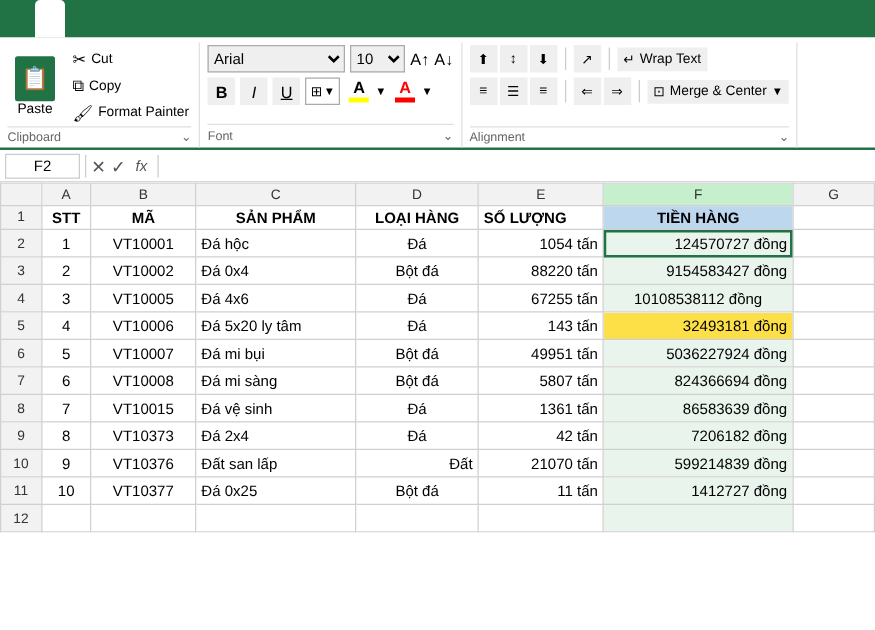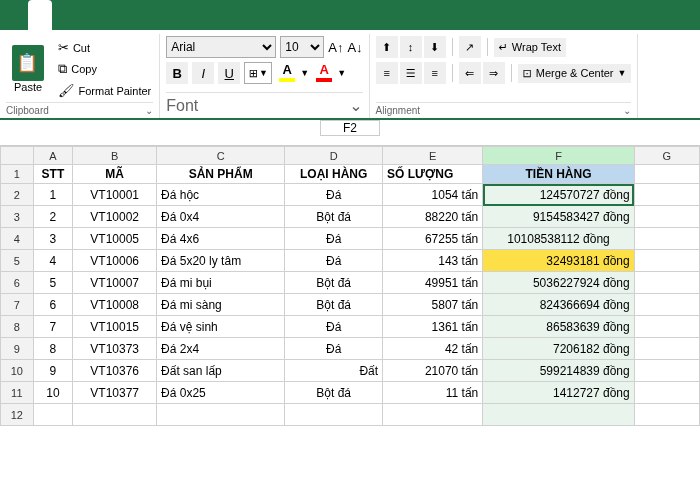--- a/index.html
+++ b/index.html
@@ -24,21 +24,21 @@
     .font-btn.underline { text-decoration: underline; }
     .border-btn { width: 28px; height: 22px; border: 1px solid #aaa; display: flex; align-items: center; justify-content: center; font-size: 11px; cursor: pointer; gap: 1px; }
     .color-btn { display: flex; flex-direction: column; align-items: center; height: 22px; cursor: pointer; width: 22px; }
     .color-btn-text { font-size: 13px; font-weight: bold; line-height: 1.2; }
     .color-bar { height: 4px; width: 16px; }
     .align-btn { width: 22px; height: 22px; border: 1px solid transparent; display: flex; align-items: center; justify-content: center; cursor: pointer; font-size: 11px; }
     .wrap-btn { display: flex; align-items: center; gap: 4px; font-size: 11px; padding: 2px 4px; cursor: pointer; border: 1px solid transparent; white-space: nowrap; }
     .merge-btn { display: flex; align-items: center; gap: 4px; font-size: 11px; padding: 2px 4px; cursor: pointer; border: 1px solid transparent; white-space: nowrap; }
 
     
-    .formula-bar { display: flex; align-items: center; height: 26px; border-bottom: 1px solid #ccc; padding: 0 4px; gap: 4px; background: #fff; flex-direction: column; }
+    .formula-bar { display: flex; align-items: center; height: 26px; border-bottom: 1px solid #ccc; padding: 0 4px; gap: 4px; background: #fff; }
     .cell-ref { width: 60px; height: 20px; border: 1px solid #ccc; text-align: center; font-size: 12px; padding: 0 4px; }
     .formula-divider { width: 1px; height: 18px; background: #ccc; }
     .formula-icon { font-size: 14px; cursor: pointer; color: #555; }
     .formula-input { flex: 1; height: 20px; border: none; outline: none; font-size: 12px; padding: 0 4px; }
     .fx-label { font-size: 12px; color: #555; font-style: italic; padding: 0 4px; }
 
     
     .spreadsheet-container { overflow: hidden; background: #fff; }
     table { border-collapse: collapse; width: 100%; table-layout: fixed; }
     th, td { border: 1px solid #d0d0d0; font-size: 12px; padding: 2px 4px; white-space: nowrap; overflow: hidden; }
@@ -129,21 +129,21 @@
         </div>
         <div style="display:flex; align-items:center; gap:2px;">
           <div class="color-btn">
             <span class="color-btn-text" style="color:#ff0000;">A</span>
             <div class="color-bar" style="background:#ff0000;"></div>
           </div>
           <span style="font-size:9px;">▼</span>
         </div>
       </div>
     </div>
-    <div style="font-size:16px; color:#666; text-align:center; border-top:1px solid #e0e0e0; padding:3px 0; display:flex; align-items:center; justify-content:space-between;">
+    <div style="font-size:10px; color:#666; text-align:center; border-top:1px solid #e0e0e0; padding:3px 0; display:flex; align-items:center; justify-content:space-between;">
       <span>Font</span>
       <span style="cursor:pointer;">⌄</span>
     </div>
   </div>
 
   <div style="display:flex; flex-direction:column; padding:2px 6px 0 6px; border-right:1px solid #e0e0e0; min-width:200px;">
     <div style="flex:1;">
       <div style="display:flex; gap:2px; margin-bottom:4px; align-items:center;">
         <button class="align-btn">⬆</button>
         <button class="align-btn">↕</button>
@@ -179,21 +179,20 @@
 
 </div>
 
 <div class="formula-bar">
   <input class="cell-ref" value="F2" readonly="" style="">
   <div class="formula-divider"></div>
   <span class="formula-icon">✕</span>
   <span class="formula-icon">✓</span>
   <span class="fx-label">fx</span>
   <div class="formula-divider"></div>
-  <input class="formula-input" value="124570727" style="">
 </div>
 
 <div class="spreadsheet-container" style="position:relative;">
 
   <table>
     <colgroup>
       <col style="width:28px;">
       <col style="width:34px;">
       <col style="width:72px;">
       <col style="width:110px;">

